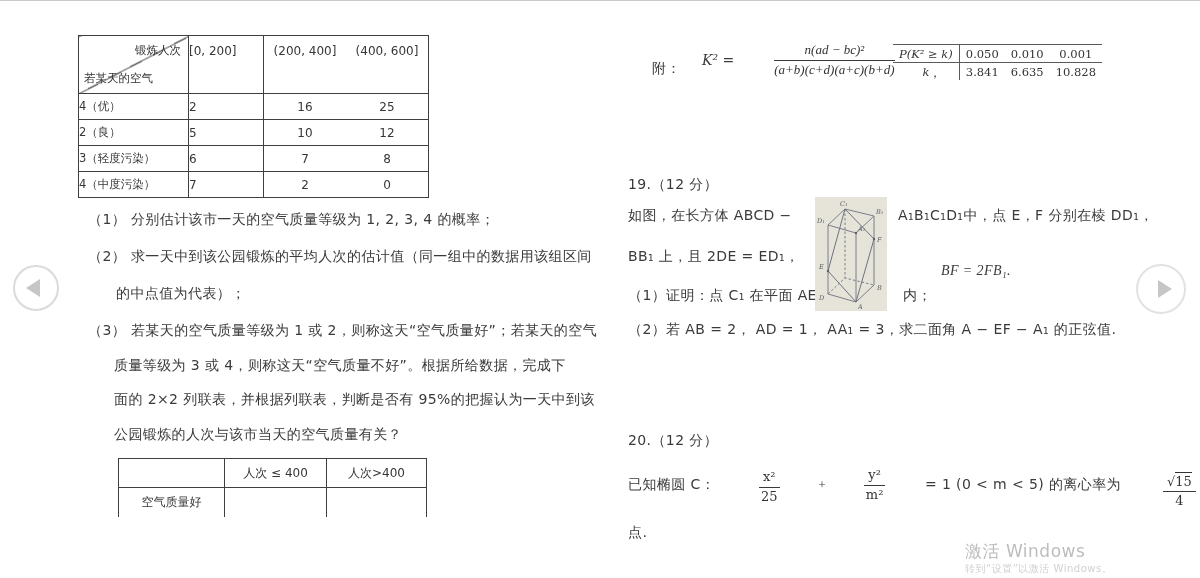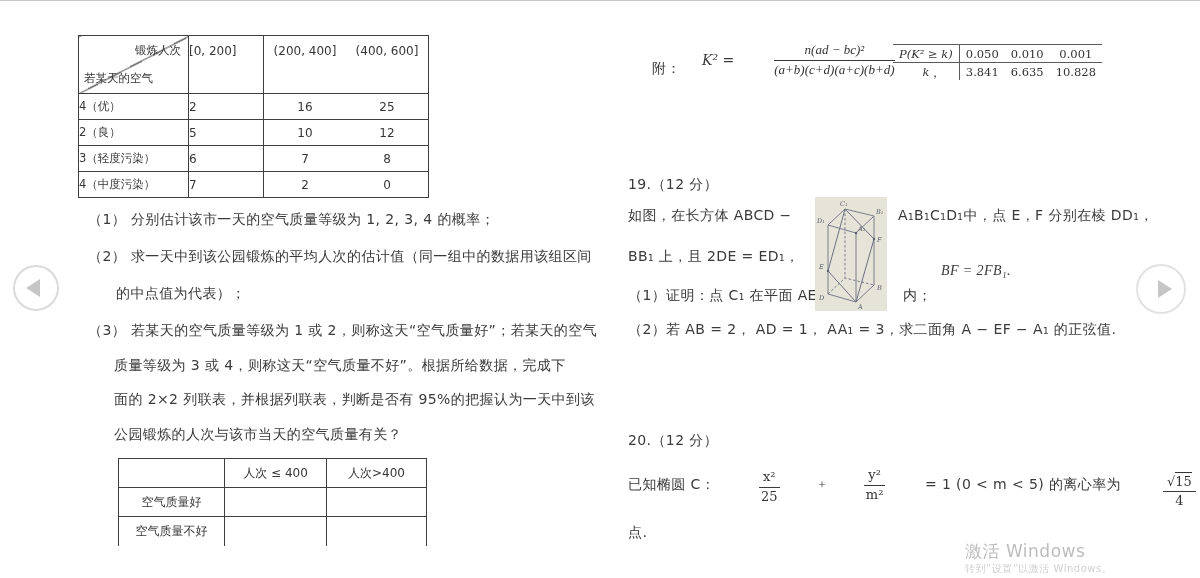--- a/index.html
+++ b/index.html
@@ -148,25 +148,20 @@
 
     <table class="con">
       <tbody>
           <tr>
         <td class="k0"></td>
         <td class="k1">人次 ≤ 400</td>
         <td class="k2">人次&gt;400</td>
       </tr>
       <tr>
         <td class="k0">空气质量好</td>
-        <td class="k1"></td>
-        <td class="k2"></td>
-      </tr>
-      <tr>
-        <td class="k0">空气质量不好</td>
         <td class="k1"></td>
         <td class="k2"></td>
       </tr>
     </tbody>
       </table>
   </div>
 
   <div>
 
     <div class="cn" style="left:652px; top:60px;">附：</div>

